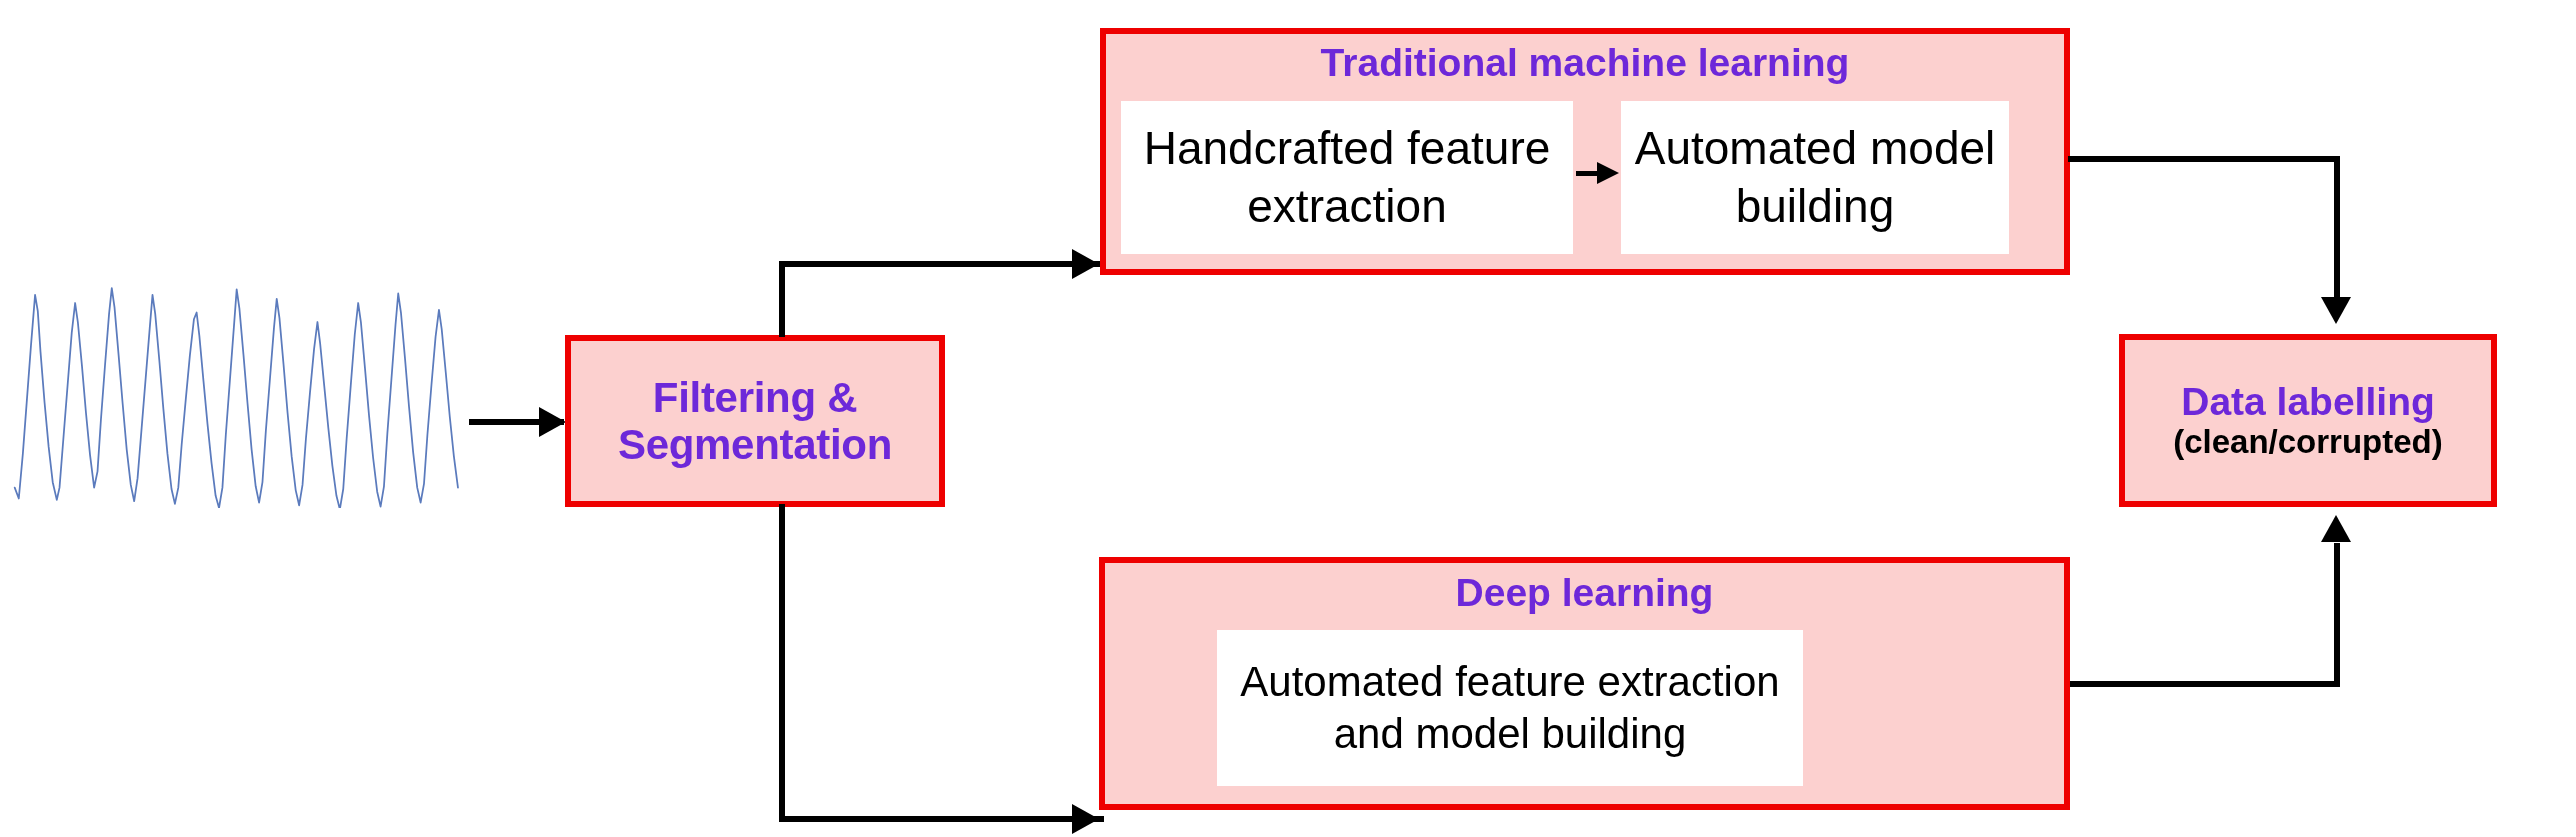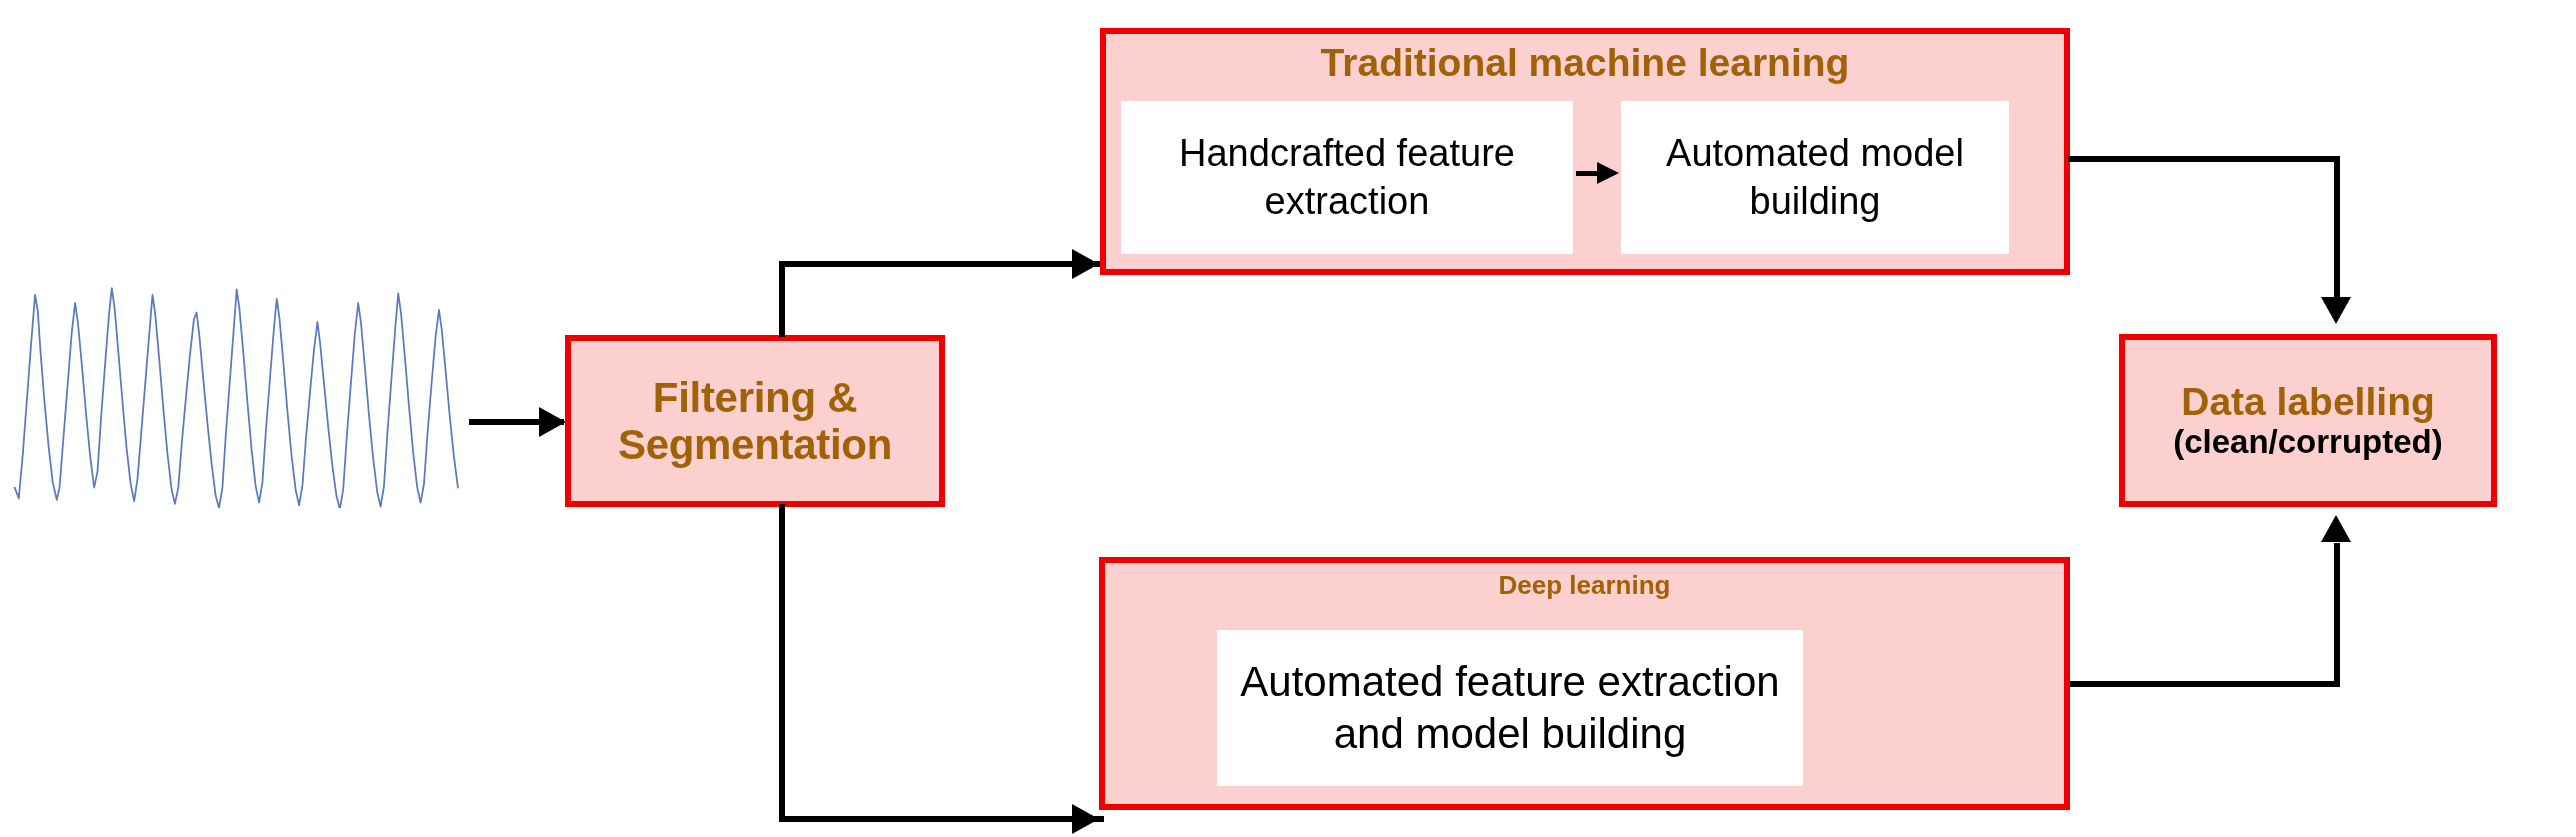--- a/index.html
+++ b/index.html
@@ -23,21 +23,21 @@
     position: absolute;
     box-sizing: border-box;
     background: #fcd0cf;
     border: 6.1px solid #ee0000;
     display: flex;
     flex-direction: column;
     align-items: center;
   }
   .pbox-title {
     font-weight: bold;
-    color: #a16207;
+    color: #6d28d9;
     text-align: center;
     line-height: 1.12;
     white-space: pre-line;
   }
   .wbox {
     position: absolute;
     box-sizing: border-box;
     background: #ffffff;
     display: flex;
     align-items: center;
@@ -60,27 +60,27 @@
 
   #tml-box {
     left: 1100px; top: 28px;  width: 970px; height: 247px;
     justify-content: flex-start;
   }
   #tml-box .pbox-title { font-size: 39px; margin-top: 6.8px; }
 
   #tml-inner-left  { left: 1121px; top: 101px; width: 452px; height: 153px; }
   #tml-inner-right { left: 1621px; top: 101px; width: 388px; height: 153px; }
   #tml-inner-left .wbox-text,
-  #tml-inner-right .wbox-text { font-size: 38px; }
+  #tml-inner-right .wbox-text { font-size: 46px; }
 
   #dl-box {
     left: 1099px; top: 557px; width: 971px; height: 253px;
     justify-content: flex-start;
   }
-  #dl-box .pbox-title { font-size: 26px; margin-top: 8.1px; }
+  #dl-box .pbox-title { font-size: 39px; margin-top: 8.1px; }
 
   #dl-inner { left: 1217px; top: 630px; width: 586px; height: 156px; }
   #dl-inner .wbox-text { font-size: 42px; }
 
   #label-box {
     left: 2119px; top: 334px; width: 378px; height: 173px;
     justify-content: center;
   }
   #label-box .pbox-title { font-size: 39px; }
   #label-box .pbox-sub   { font-size: 33px; font-weight: bold; text-align: center; }

